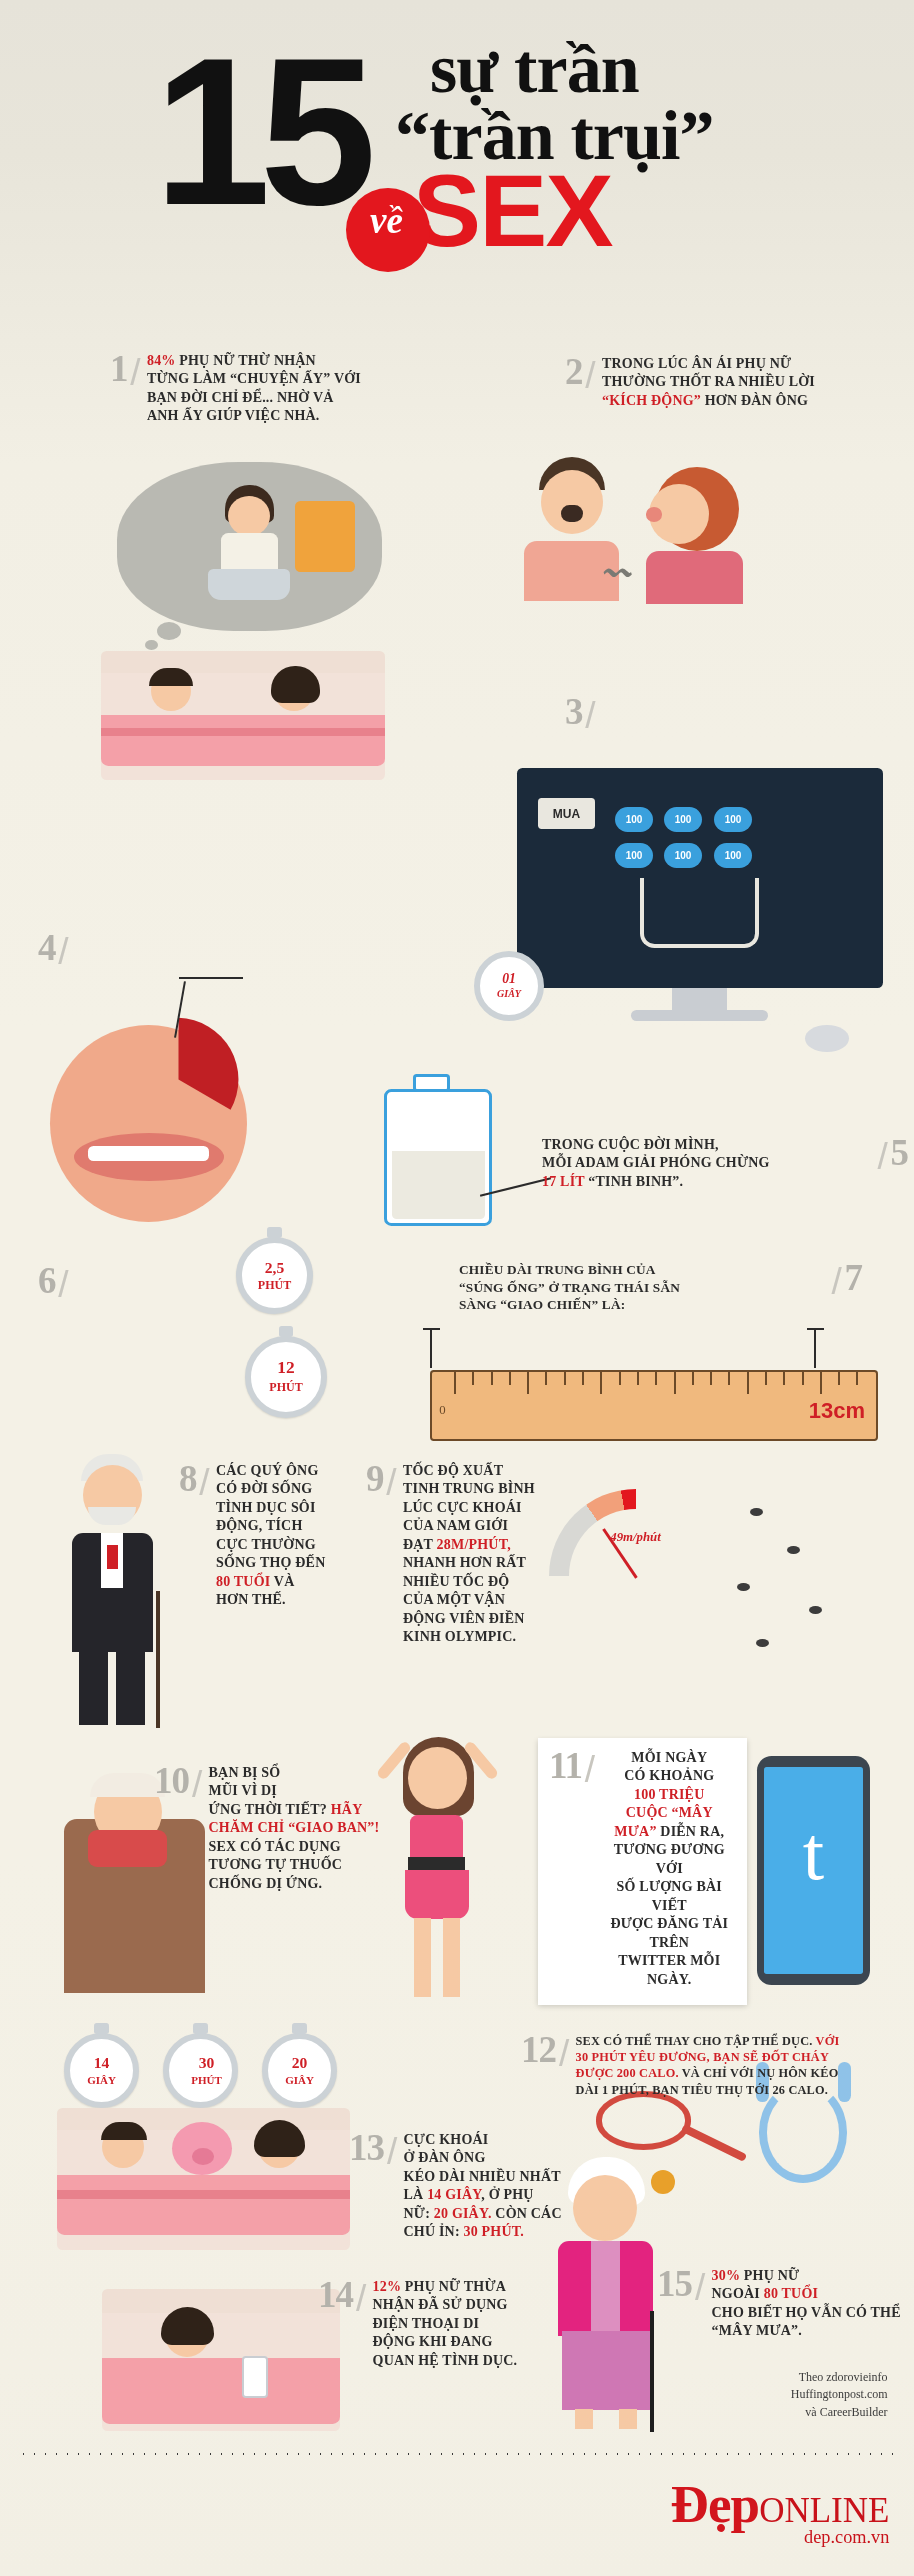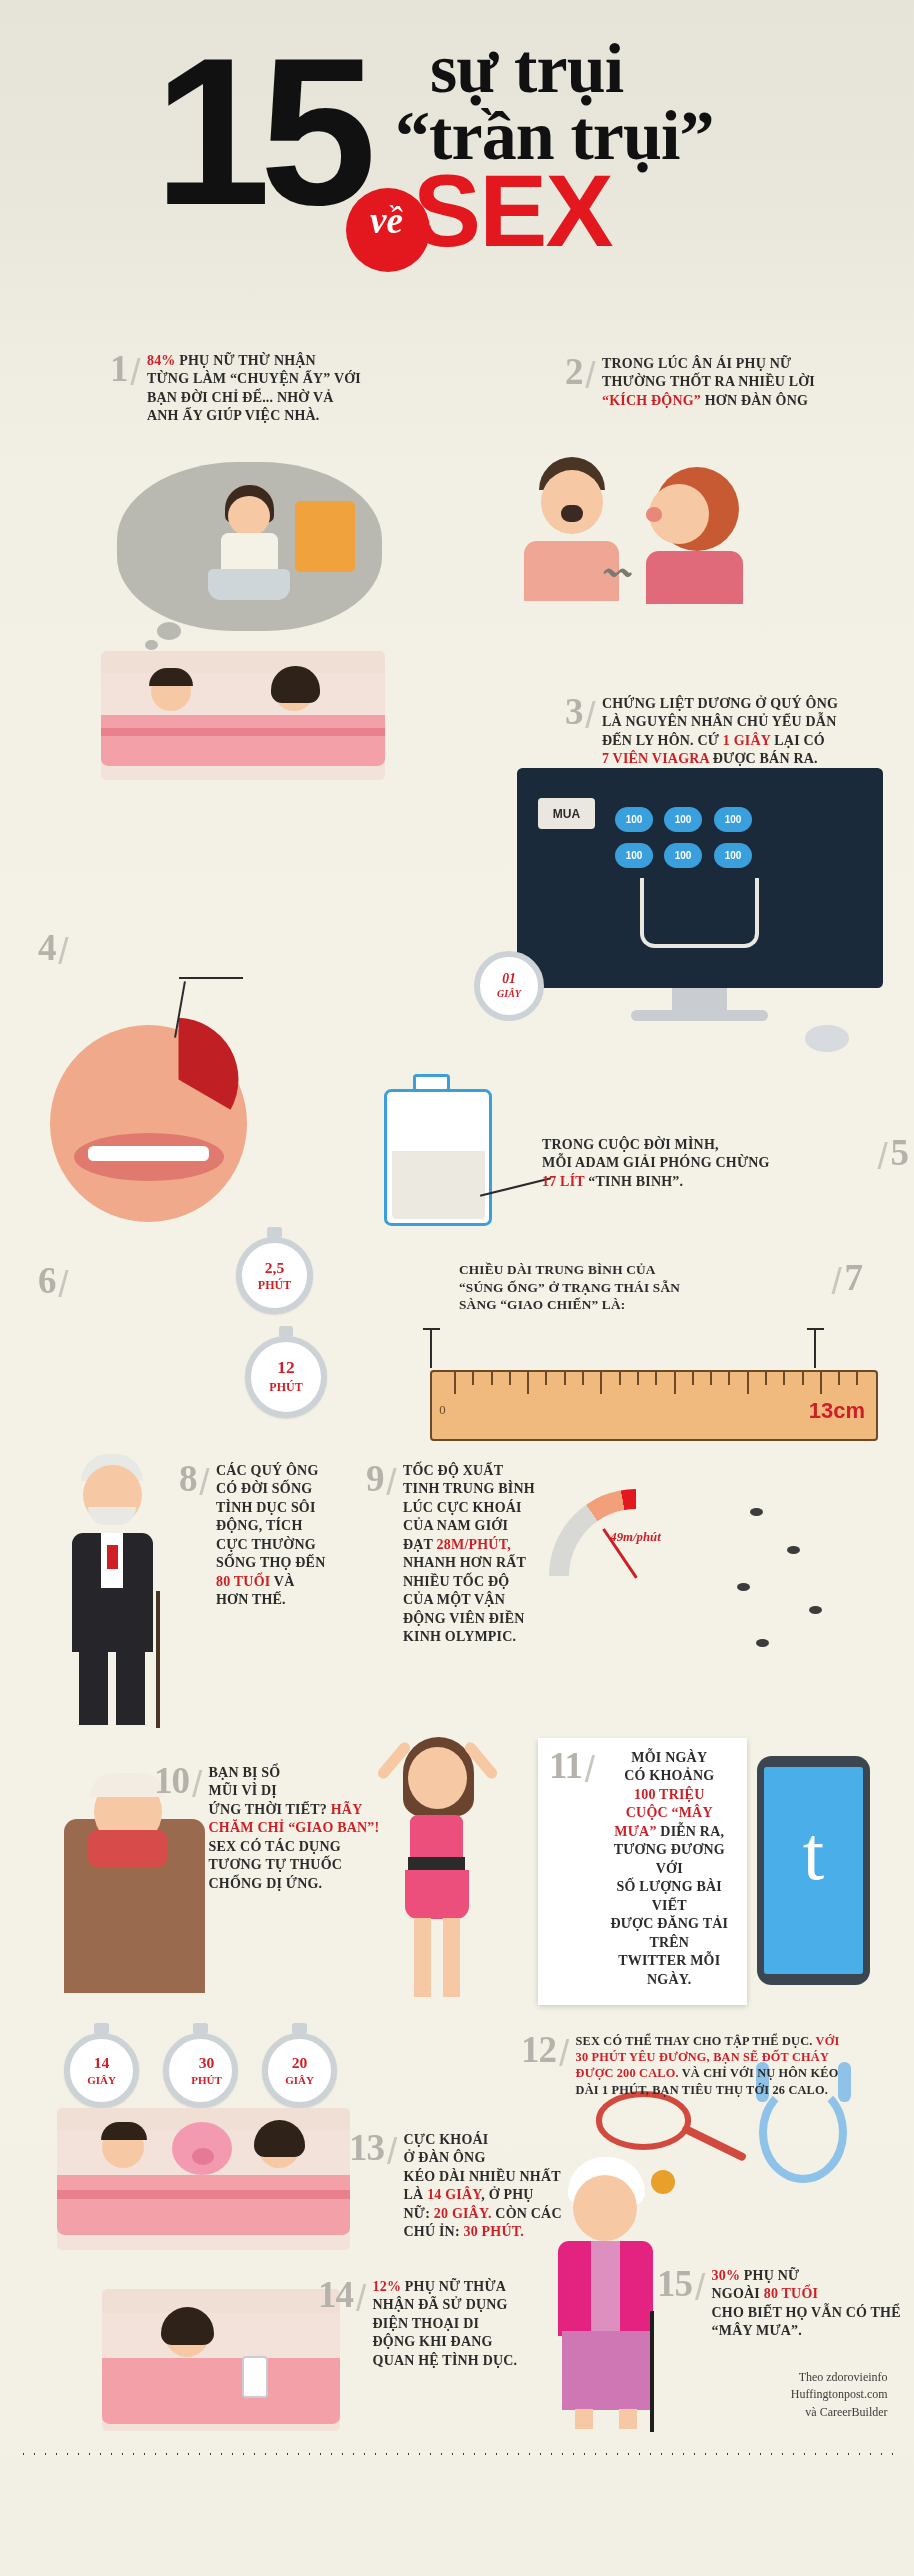--- a/index.html
+++ b/index.html
@@ -157,21 +157,21 @@
 </style>
 </head>
 <body>
 
 <div class="page">
 
   <div class="title">
     <div class="t15">15</div>
     <div class="tcircle"></div>
     <div class="tve">về</div>
-    <div class="tsuthat">sự trụi</div>
+    <div class="tsuthat">sự trần</div>
     <div class="ttran">“trần trụi”</div>
     <div class="tsex">SEX</div>
   </div>
 
   <div class="ill circle" style="left:117px;top:462px;width:265px;height:169px;background:#b9b9b2;border-radius:46% 46% 44% 44%;"></div>
   <div class="ill" style="left:199px;top:485px;width:101px;height:119px;">
     <div class="ill" style="left:25.6px;top:0;width:49px;height:38px;background:#3c2a1e;border-radius:24px 24px 7.3px 7.3px;"></div>
     <div class="ill circle skin" style="left:29px;top:11px;width:42px;height:40px;"></div>
     <div class="ill" style="left:22px;top:48px;width:57px;height:51px;background:#f4f1e6;border-radius:7.3px;"></div>
     <div class="ill" style="left:9.1px;top:84px;width:82px;height:31px;background:#cfd6da;border-radius:5.5px 5.5px 12.8px 12.8px;"></div>
@@ -444,26 +444,20 @@
         </div>
     </div>
   </div>
 
   <div class="fact" style="left:565px;top:695px;width:338px;">
     <div class="row">
       <div class="numbox">
         <span class="fnum">3</span>
         <span class="fslash">/</span>
       </div>
-      <div class="ftxt">
-          <div><span>CHỨNG LIỆT DƯƠNG Ở QUÝ ÔNG</span></div>
-          <div><span>LÀ NGUYÊN NHÂN CHỦ YẾU DẪN</span></div>
-          <div><span>ĐẾN LY HÔN. CỨ </span><span class="hl">1 GIÂY</span><span> LẠI CÓ</span></div>
-          <div><span class="hl">7 VIÊN VIAGRA</span><span> ĐƯỢC BÁN RA.</span></div>
-        </div>
     </div>
   </div>
 
   <div class="fact" style="left:38px;top:931px;width:384px;">
     <div class="row">
       <div class="numbox">
         <span class="fnum">4</span>
         <span class="fslash">/</span>
       </div>
     </div>
@@ -646,15 +640,19 @@
         </div>
     </div>
   </div>
 
   <div class="credit">
     <div>Theo zdorovieinfo</div>
     <div>Huffingtonpost.com</div>
     <div>và  CareerBuilder</div>
   </div>
   <div class="dots"></div>
+  <div class="logo">
+    <span class="dep">Đẹp</span><span class="online">ONLINE</span>
+    <div class="url">dep.com.vn</div>
+  </div>
 
 </div>
 
 
 </body></html>

